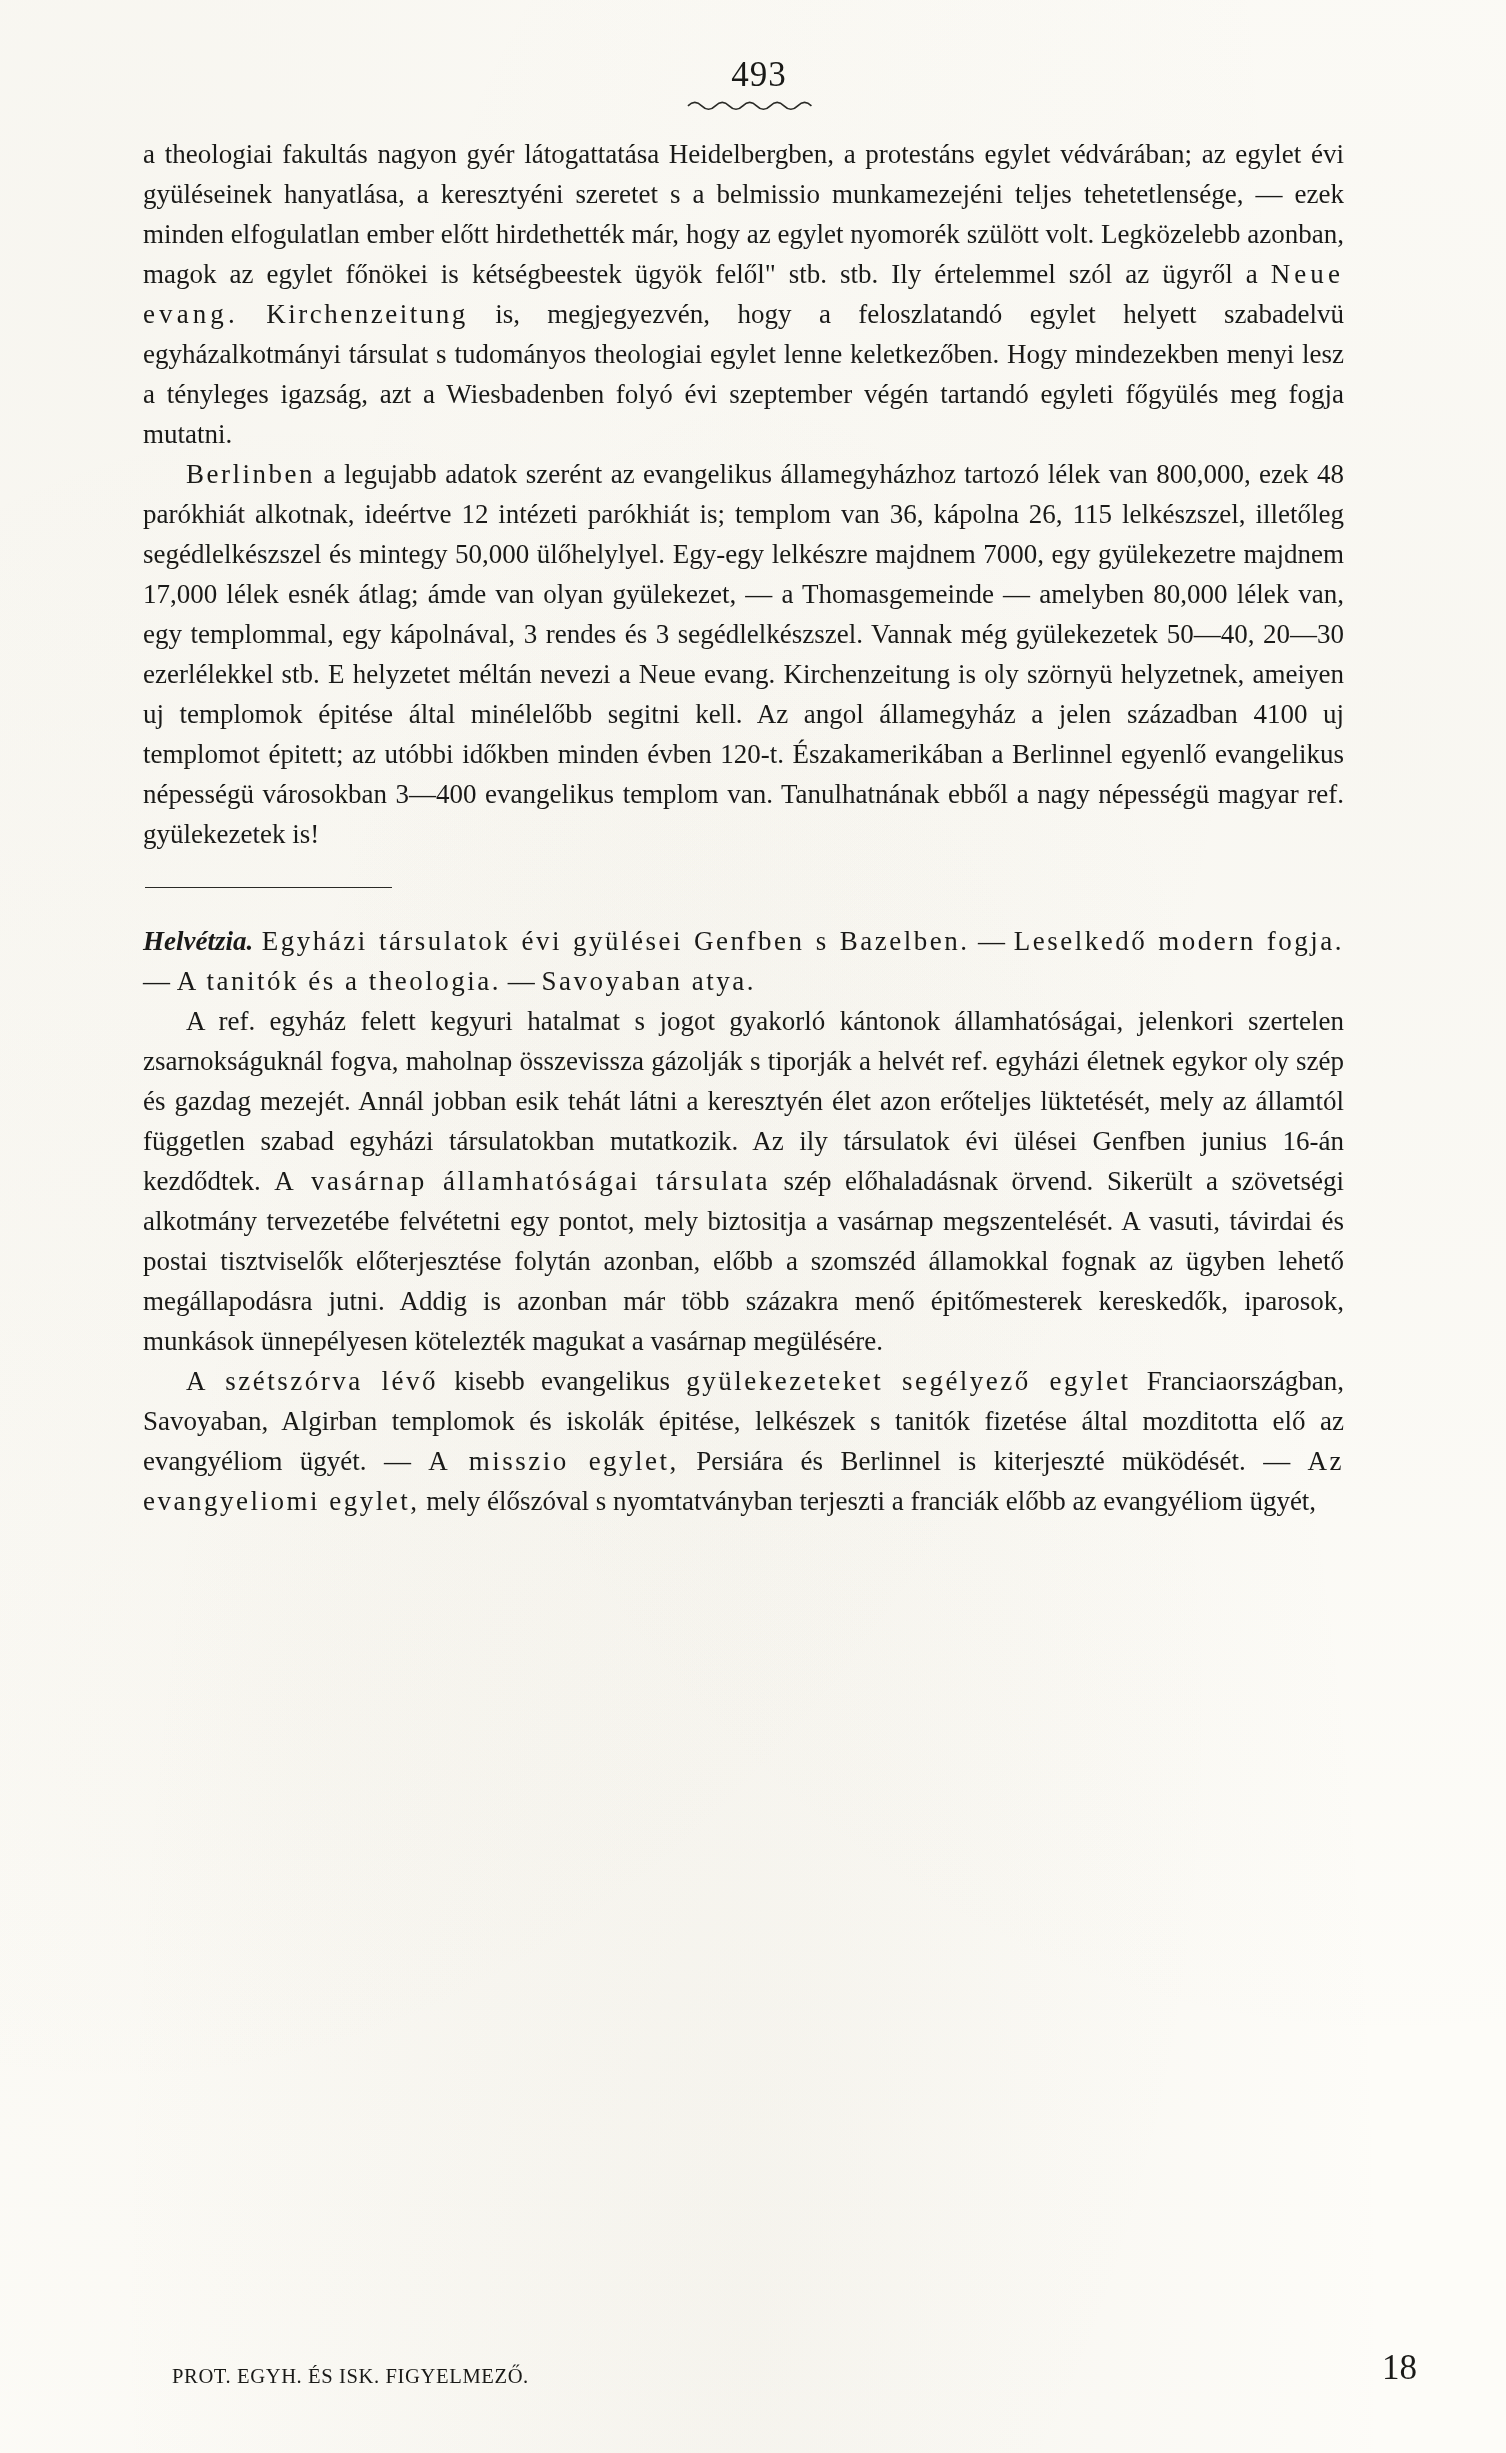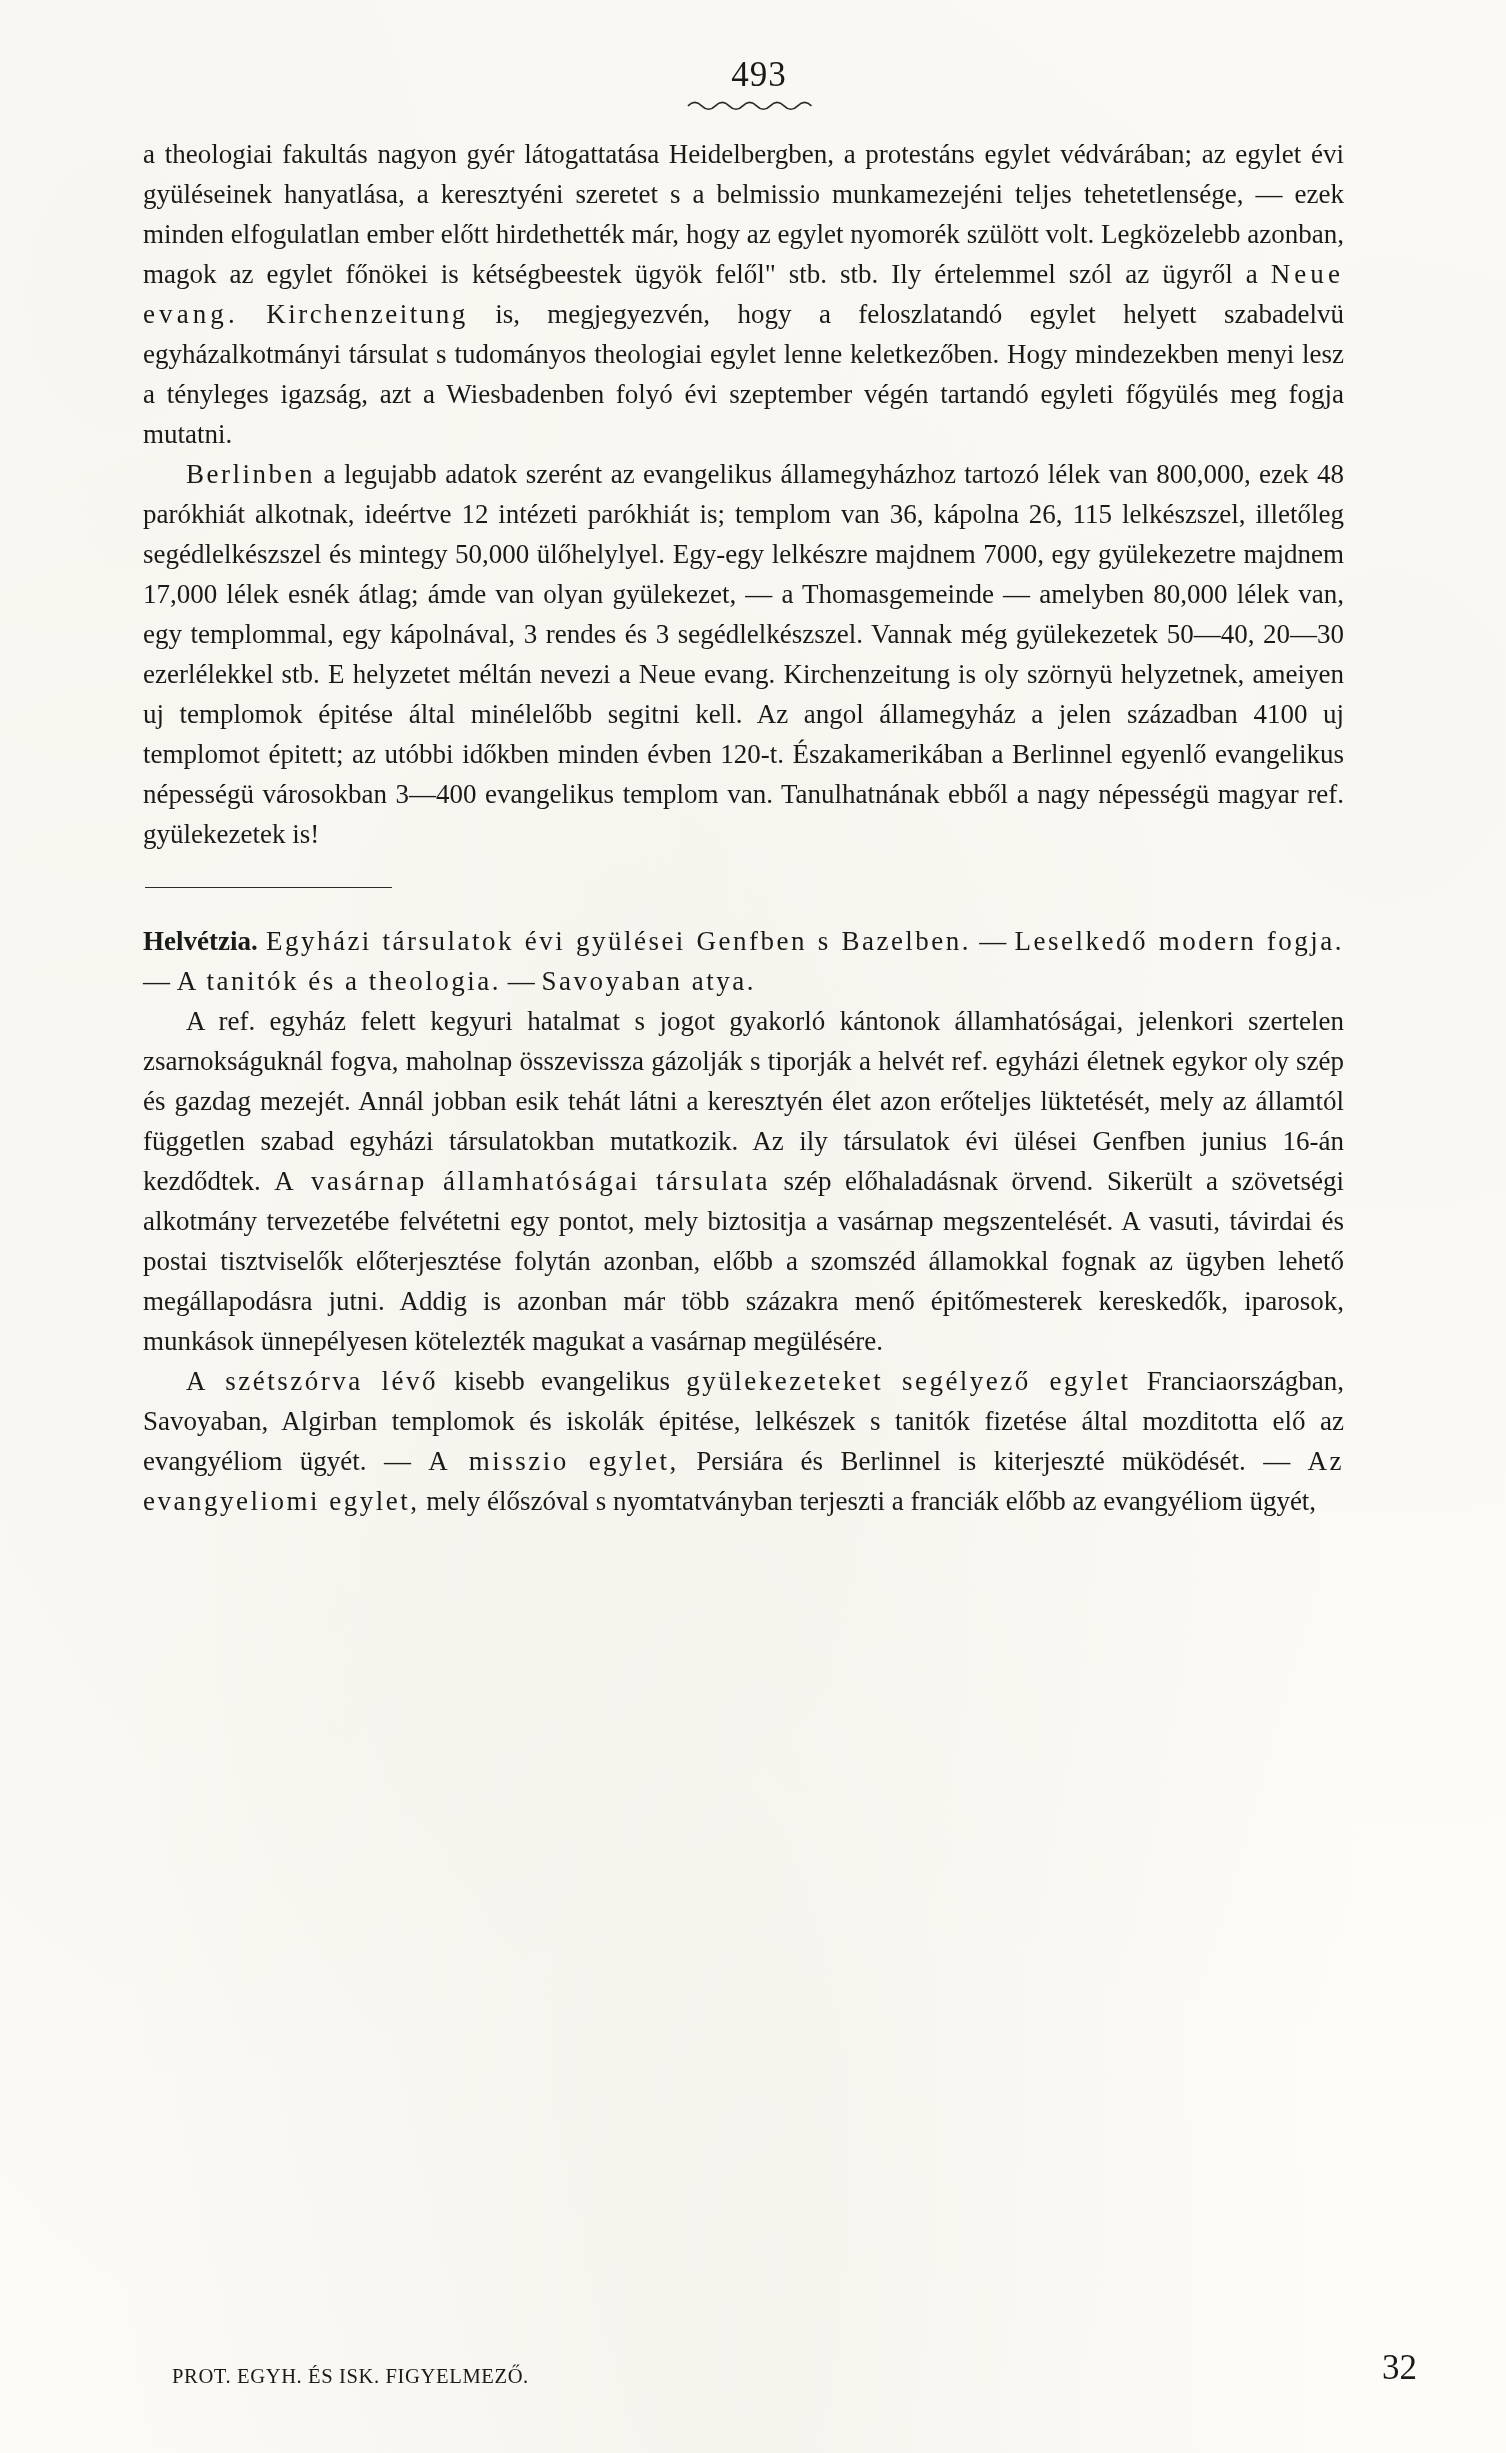--- a/index.html
+++ b/index.html
@@ -55,21 +55,21 @@
     line-height: 40px;
     text-align: justify;
     text-justify: inter-word;
     hyphens: manual;
   }
   p.indent {
     text-indent: 43px;
   }
   .sp { letter-spacing: 2.5px; }
   .sp2 { letter-spacing: 4.1px; }
-  .bold { font-weight: bold; }
+  .bold { font-weight: bold; font-style: italic; }
 
   .divider {
     width: 247px;
     height: 1px;
     background: #2a2a26;
     margin: 33px 0 33px 2px;
   }
 
   .sect-head {
     margin: 0;
@@ -162,16 +162,16 @@
         <span>Persiára és Berlinnel is kiterjeszté müködését. —</span>
         <span class="sp">Az evangyeliomi egylet,</span>
         <span>mely élőszóval s nyomtatványban terjeszti a franciák előbb az evangyéliom ügyét,</span>
       </p>
 
     </div>
   </div>
 
   <div class="footer">
     <div class="footer-left">PROT. EGYH. ÉS ISK. FIGYELMEZŐ.</div>
-    <div class="footer-right">32</div>
+    <div class="footer-right">18</div>
   </div>
 </div>
 
 
 </body></html>

